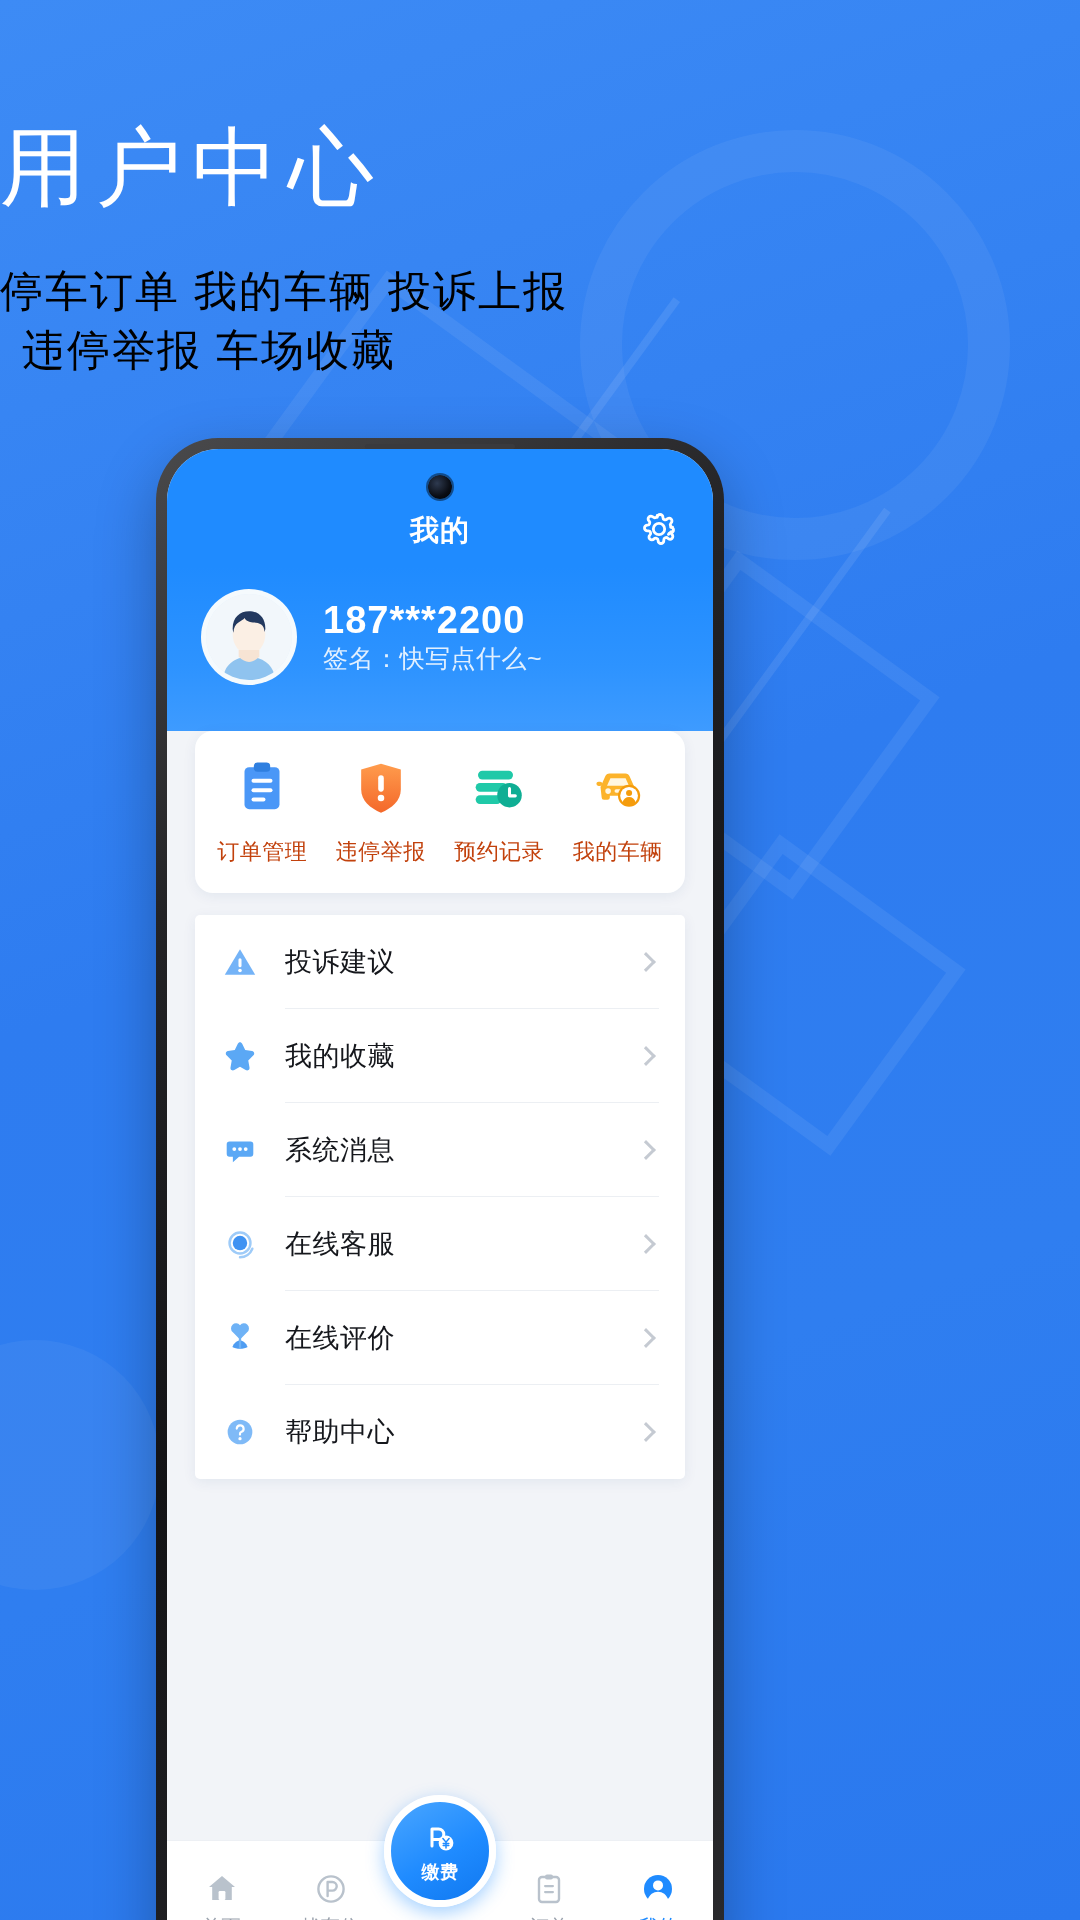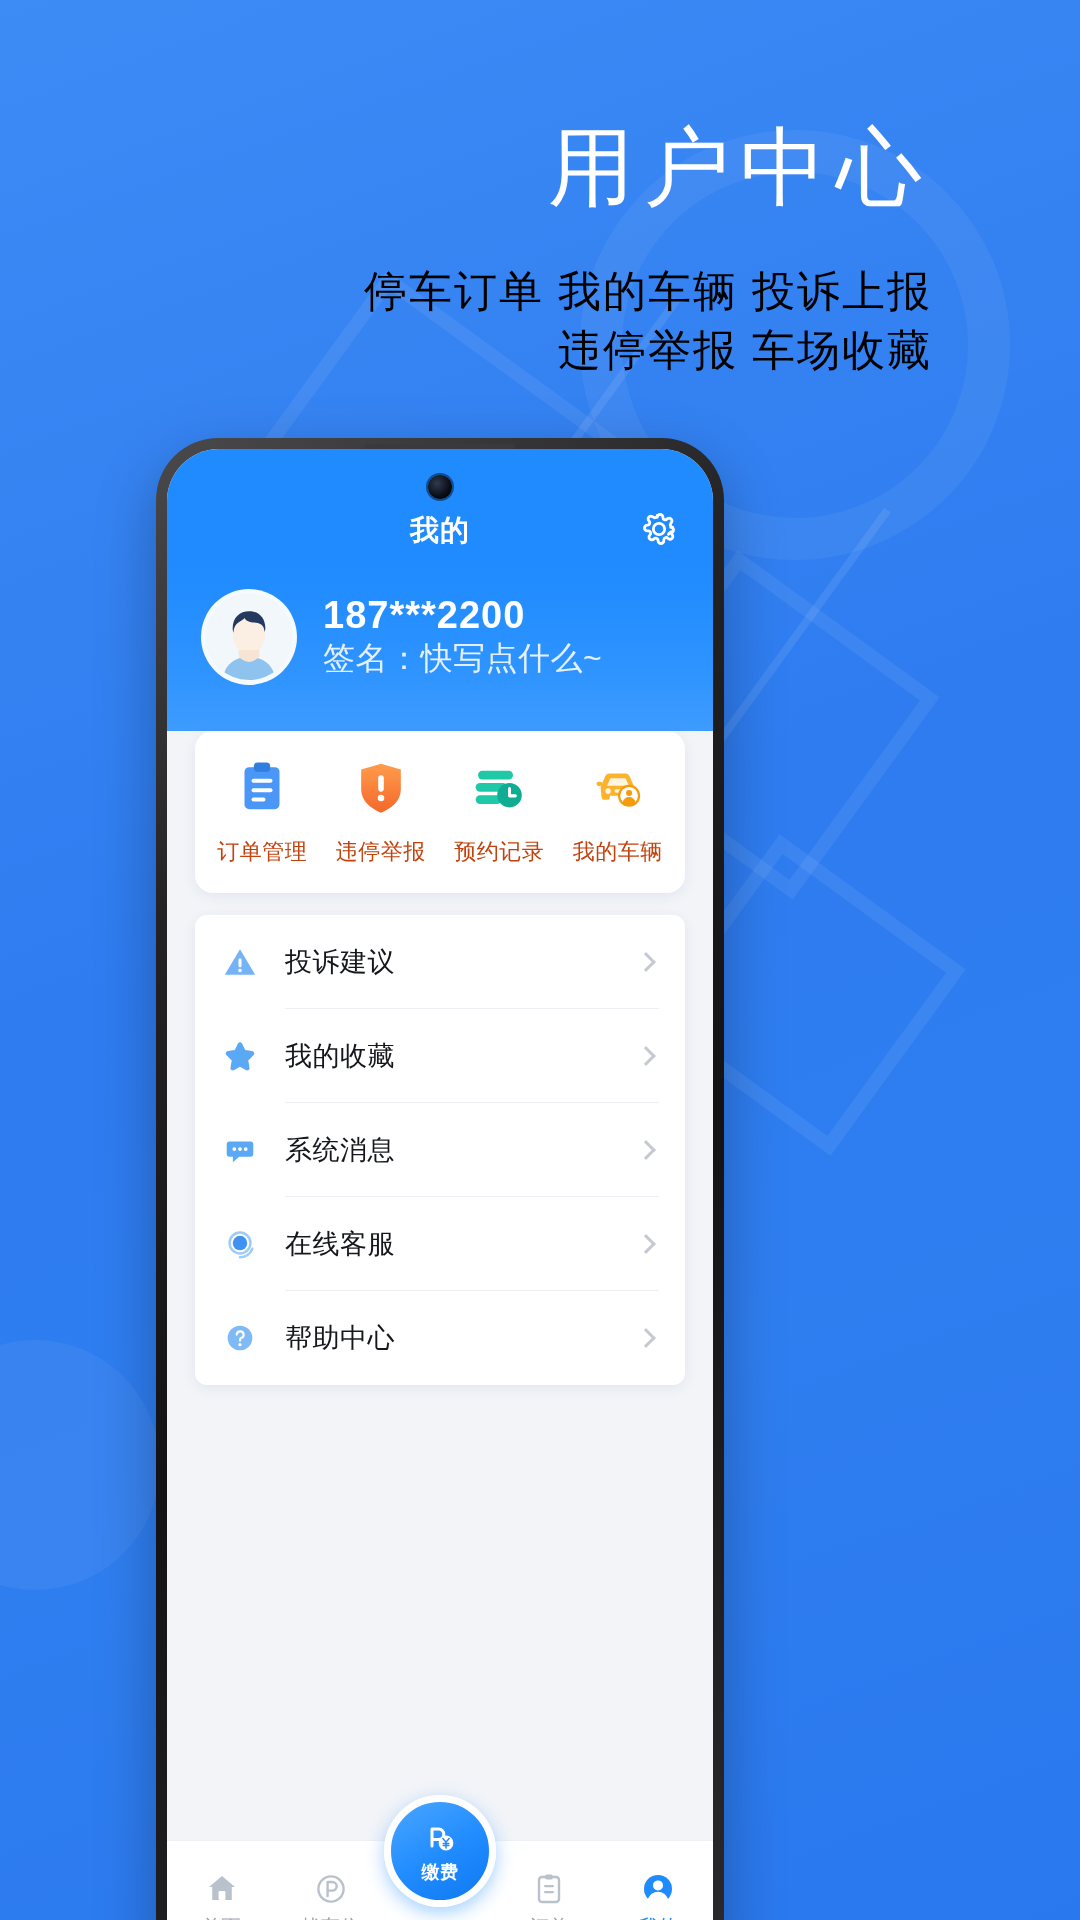--- a/index.html
+++ b/index.html
@@ -36,21 +36,21 @@
   .bg-l2 { width:8px; height:420px; left:760px; top:470px; transform:rotate(36deg); }
   .bg-curve {
     position:absolute; border-radius:50%;
     border:7px solid rgba(214,235,160,0.33);
     border-left-color:transparent; border-top-color:transparent; border-bottom-color:transparent;
   }
   .bg-cv1 { width:560px; height:900px; right:-160px; top:150px; transform:rotate(6deg); }
   .bg-cv2 { width:400px; height:700px; right:-110px; top:700px; transform:rotate(-4deg); }
 
   
-  #hero { position:absolute; top:0; left:0; width:932px; text-align:right; z-index:5; }
+  #hero { position:absolute; top:0; left:0; width:932px; text-align:left; z-index:5; }
   #hero-title {
     margin-top:122px;
     font-family:"DejaVu Serif","Liberation Serif",serif;
     font-size:86px; color:#ffffff; letter-spacing:10px;
     font-weight:400; line-height:1.05;
   }
   .hero-sub {
     font-size:43px; color:#000000; letter-spacing:2px; line-height:1.28;
     font-weight:400;
   }
@@ -110,42 +110,42 @@
     width:96px; height:96px; border-radius:50%;
     background:#e9f3fb;
     border:5px solid rgba(255,255,255,0.55);
     overflow:hidden; position:relative; flex:none;
   }
   #profile-text { margin-left:26px; }
   #profile-phone {
     color:#ffffff; font-size:38px; font-weight:700; letter-spacing:1px;
   }
   #profile-sign {
-    color:#e2f0ff; font-size:32px; letter-spacing:0.5px;
+    color:#e2f0ff; font-size:25px; letter-spacing:0.5px;
   }
 
   
   #quick-card {
     background:#fff; border-radius:18px;
     margin:0 28px; padding:28px 8px 26px 8px;
     display:flex; flex:none;
     box-shadow:0 3px 14px rgba(20,60,120,0.07);
     position:relative; z-index:3;
   }
   .quick-item {
     flex:1; display:flex; flex-direction:column; align-items:center; cursor:pointer;
   }
   .quick-icon { width:56px; height:56px; display:block; }
   .quick-label {
     margin-top:22px; font-size:22px; color:#c2410c; letter-spacing:0.5px;
   }
 
   
   #menu-card {
-    background:#fff; border-radius:12px;
+    background:#fff; border-radius:5px;
     margin:22px 28px 0 28px; padding:0 0 0 0; flex:none;
     box-shadow:0 3px 14px rgba(20,60,120,0.07);
   }
   .menu-row {
     display:flex; align-items:center; height:94px;
     margin:0 26px; position:relative; cursor:pointer;
   }
   .menu-row:not(:last-child)::after {
     content:""; position:absolute; left:64px; right:0; bottom:0;
     height:1px; background:#eceff3;
@@ -328,20 +328,29 @@
       <div class="menu-row">
         <svg class="menu-icon" viewBox="0 0 40 40">
           <circle cx="20" cy="19" r="11" fill="none" stroke="#9ecbf8" stroke-width="2.6"></circle>
           <path d="M33 25a14 14 0 0 1-13 9" fill="none" stroke="#9ecbf8" stroke-width="2.6" stroke-linecap="round"></path>
           <circle cx="20" cy="19" r="7.6" fill="#3f92f2"></circle>
         </svg>
         <div class="menu-label">在线客服</div>
         <span class="chev"></span>
       </div>
 
+      <div class="menu-row">
+        <svg class="menu-icon" viewBox="0 0 40 40">
+          <path d="M20 21.5 12.5 14a5.3 5.3 0 1 1 7.5-7.4A5.3 5.3 0 1 1 27.5 14z" fill="#6eb2f6"></path>
+          <path d="M20 22.5c-3 0-6.5 2.5-8 7 3.5 2.5 12.5 2.5 16 0-1.5-4.5-5-7-8-7z" fill="#4f9df2"></path>
+          <rect x="18.8" y="18" width="2.4" height="13" rx="1.2" fill="#6eb2f6"></rect>
+        </svg>
+        <div class="menu-label">在线评价</div>
+        <span class="chev"></span>
+      </div>
 
       <div class="menu-row">
         <svg class="menu-icon" viewBox="0 0 40 40">
           <circle cx="20" cy="20" r="13" fill="#7fbaf7"></circle>
           <path d="M16.6 16.4a3.6 3.6 0 1 1 4.6 3.6c-.9.3-1.2 1-1.2 1.9v.8" fill="none" stroke="#ffffff" stroke-width="2.3" stroke-linecap="round"></path>
           <circle cx="20" cy="27" r="1.7" fill="#ffffff"></circle>
         </svg>
         <div class="menu-label">帮助中心</div>
         <span class="chev"></span>
       </div>

